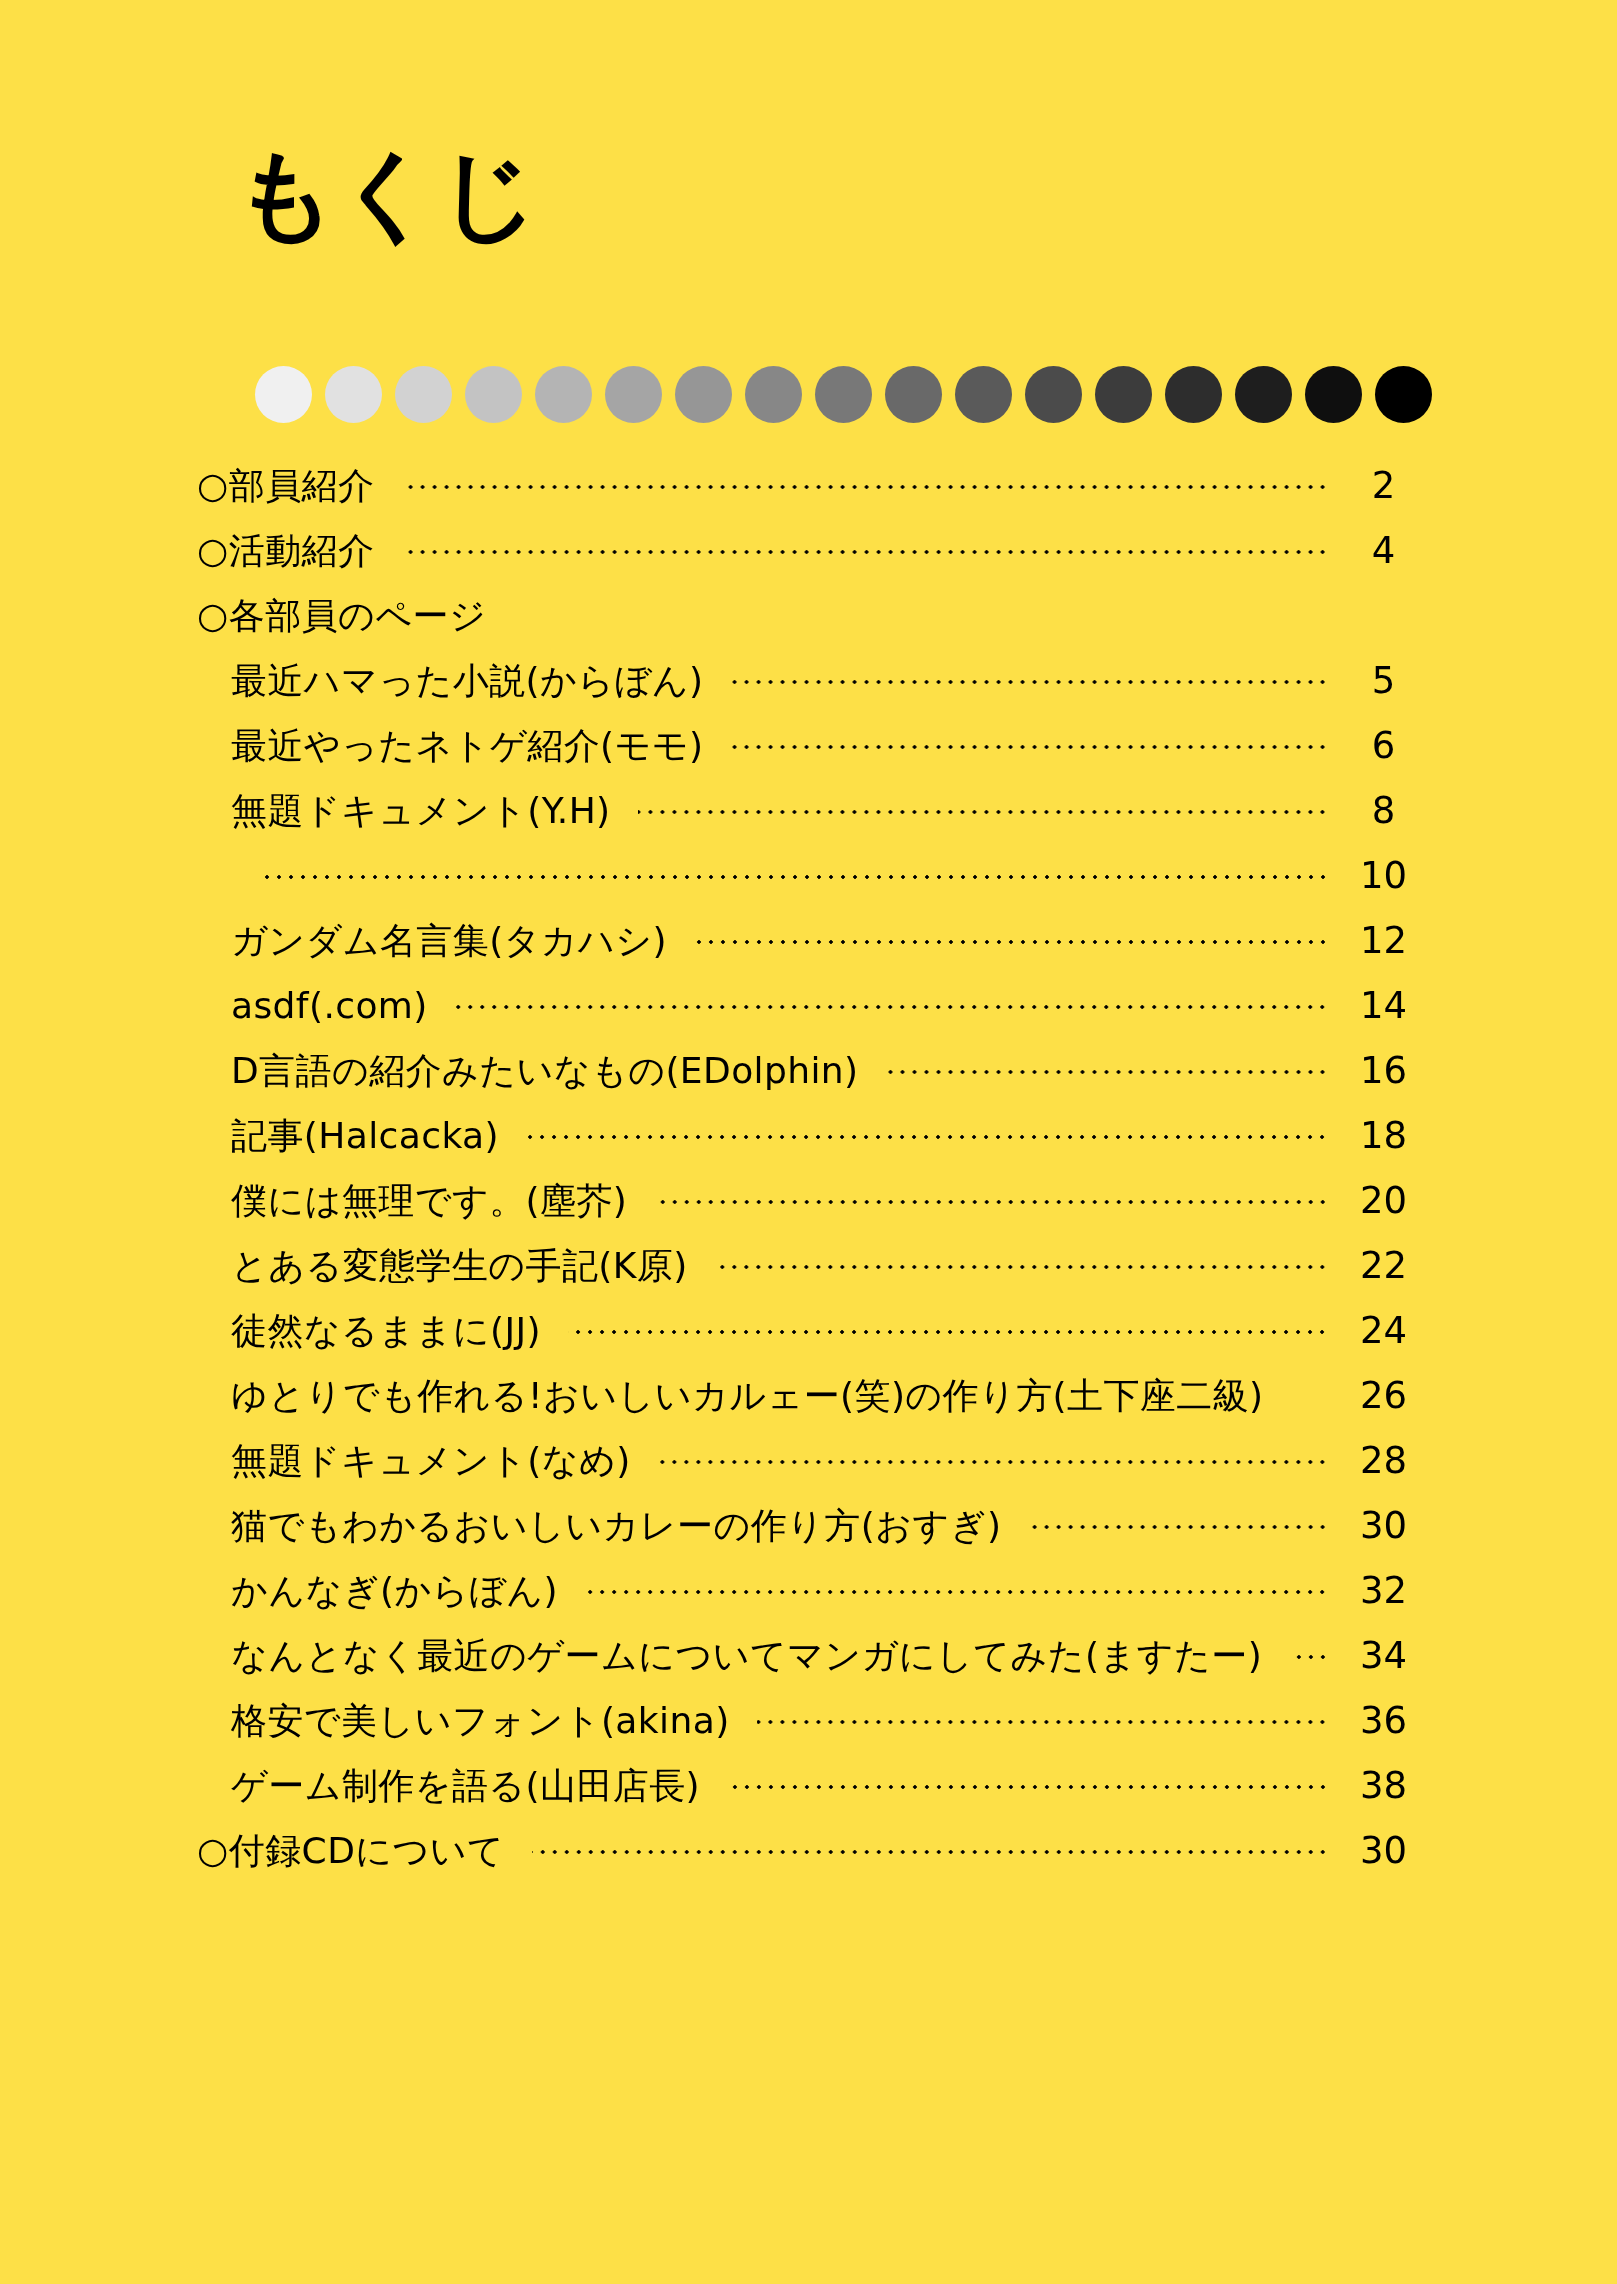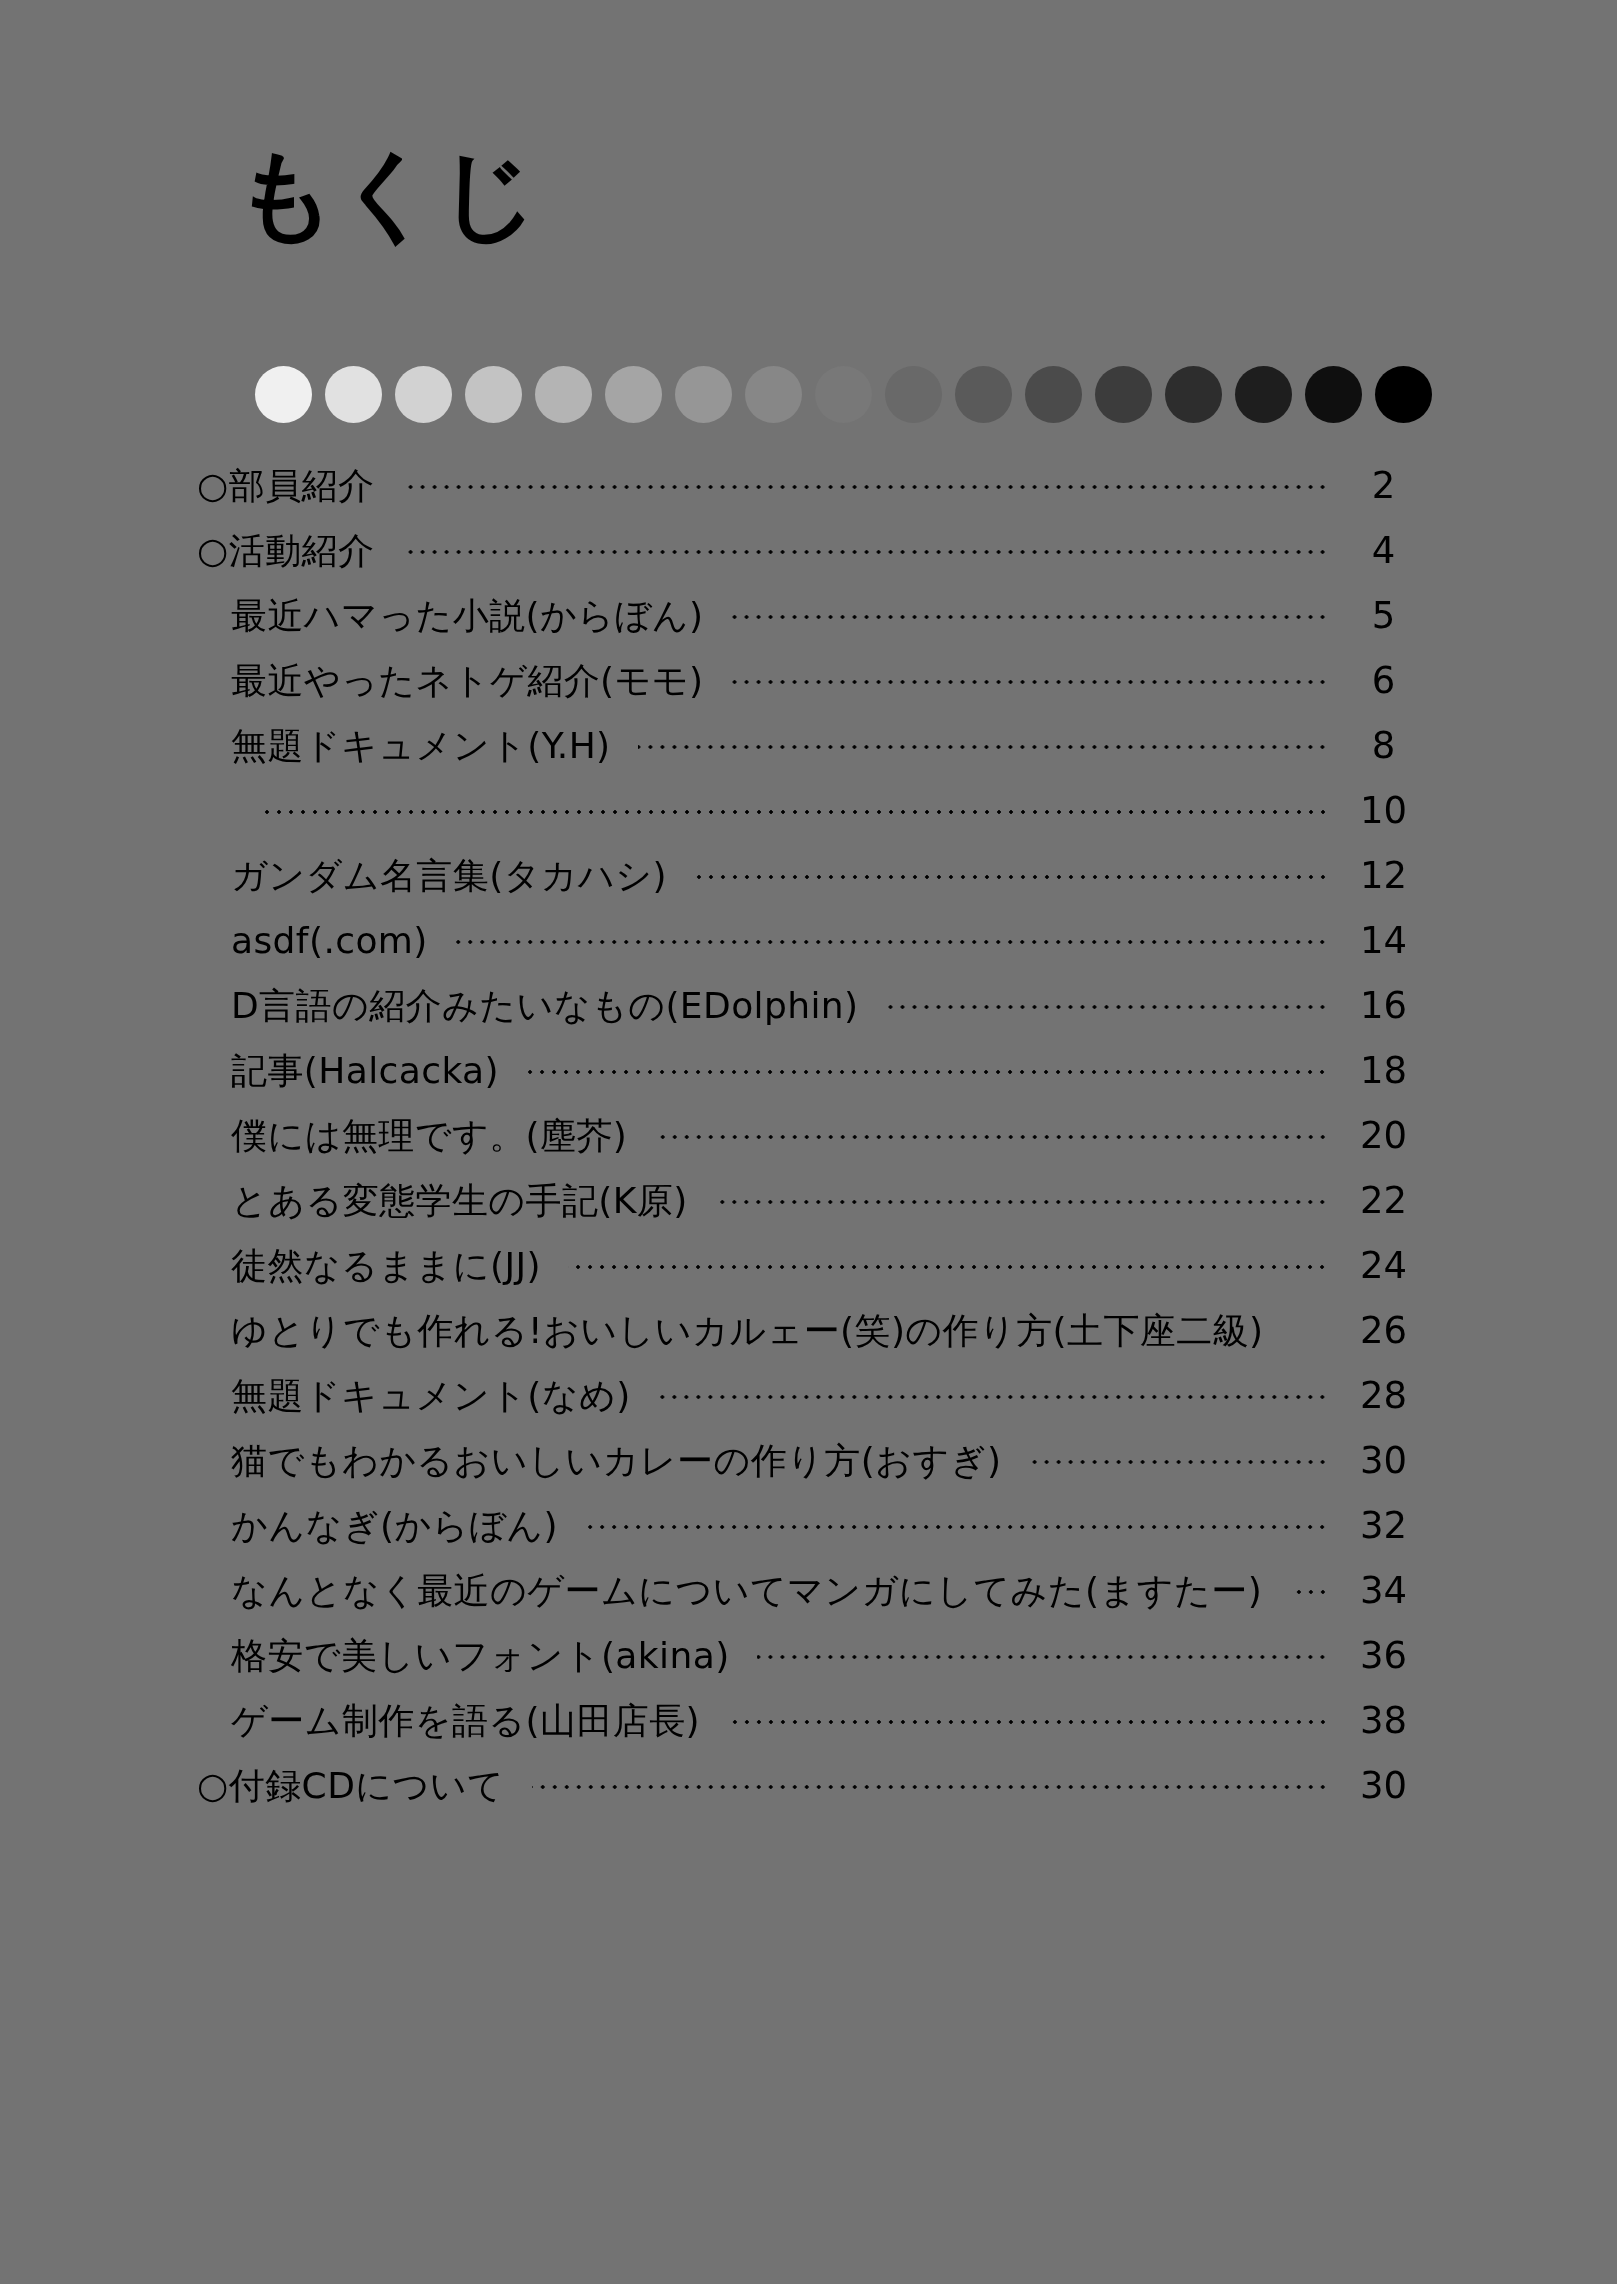--- a/index.html
+++ b/index.html
@@ -1,20 +1,20 @@
 <!DOCTYPE html>
 <html style="font-size:13px"><head>
 <meta charset="utf-8">
 <style>
   html, body { margin: 0; padding: 0; background: #ffffff; }
   .page {
     position: relative;
     width: 1618px;
     height: 2284px;
-    background: #737373;
+    background: #fde047;
     color: #000000;
     font-family: "DejaVu Sans", "Liberation Sans", sans-serif;
     overflow: hidden;
   }
   .title {
     position: absolute;
     left: 235px;
     top: 144px;
     margin: 0;
     font-size: 99px;
@@ -101,20 +101,25 @@
       <div class="toc-row">
         <span class="toc-label">○部員紹介</span>
         <span class="leader"></span>
         <span class="pagenum">2</span>
       </div>
       <div class="toc-row">
         <span class="toc-label">○活動紹介</span>
         <span class="leader"></span>
         <span class="pagenum">4</span>
       </div>
+      <div class="toc-row">
+        <span class="toc-label">○各部員のページ</span>
+        <span class="leader no-dots"></span>
+        <span class="pagenum"></span>
+      </div>
       <div class="toc-row indent1">
         <span class="toc-label">最近ハマった小説(からぼん)</span>
         <span class="leader"></span>
         <span class="pagenum">5</span>
       </div>
       <div class="toc-row indent1">
         <span class="toc-label">最近やったネトゲ紹介(モモ)</span>
         <span class="leader"></span>
         <span class="pagenum">6</span>
       </div>

